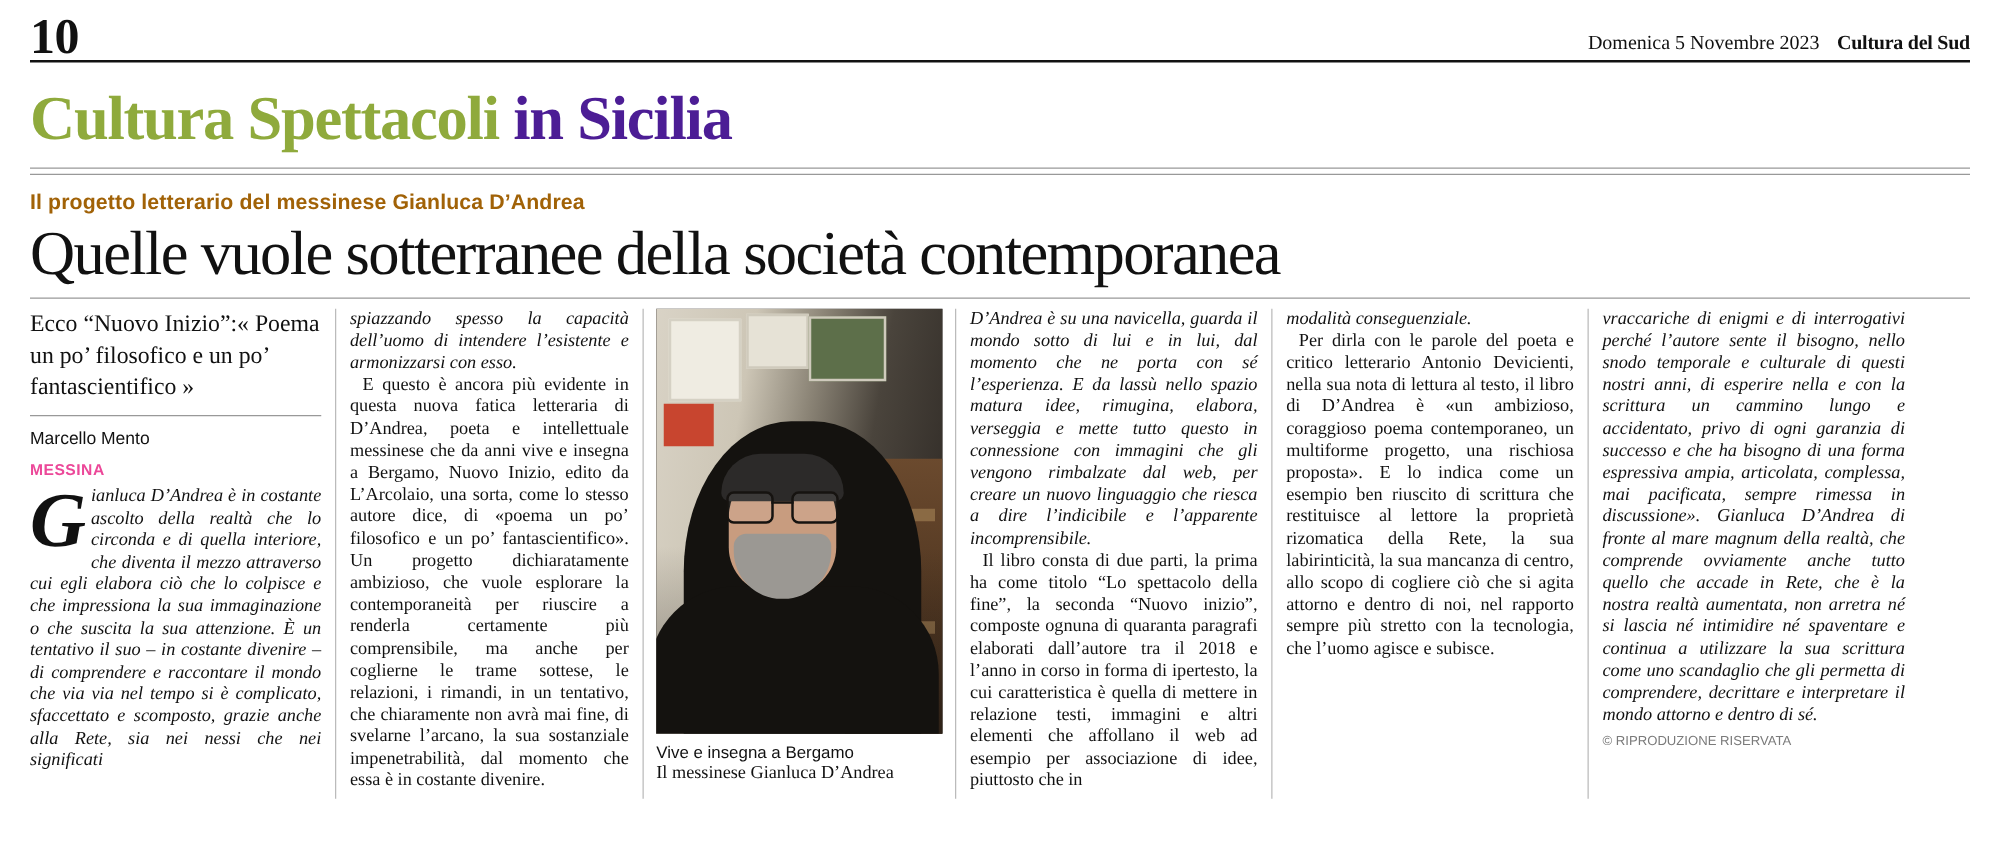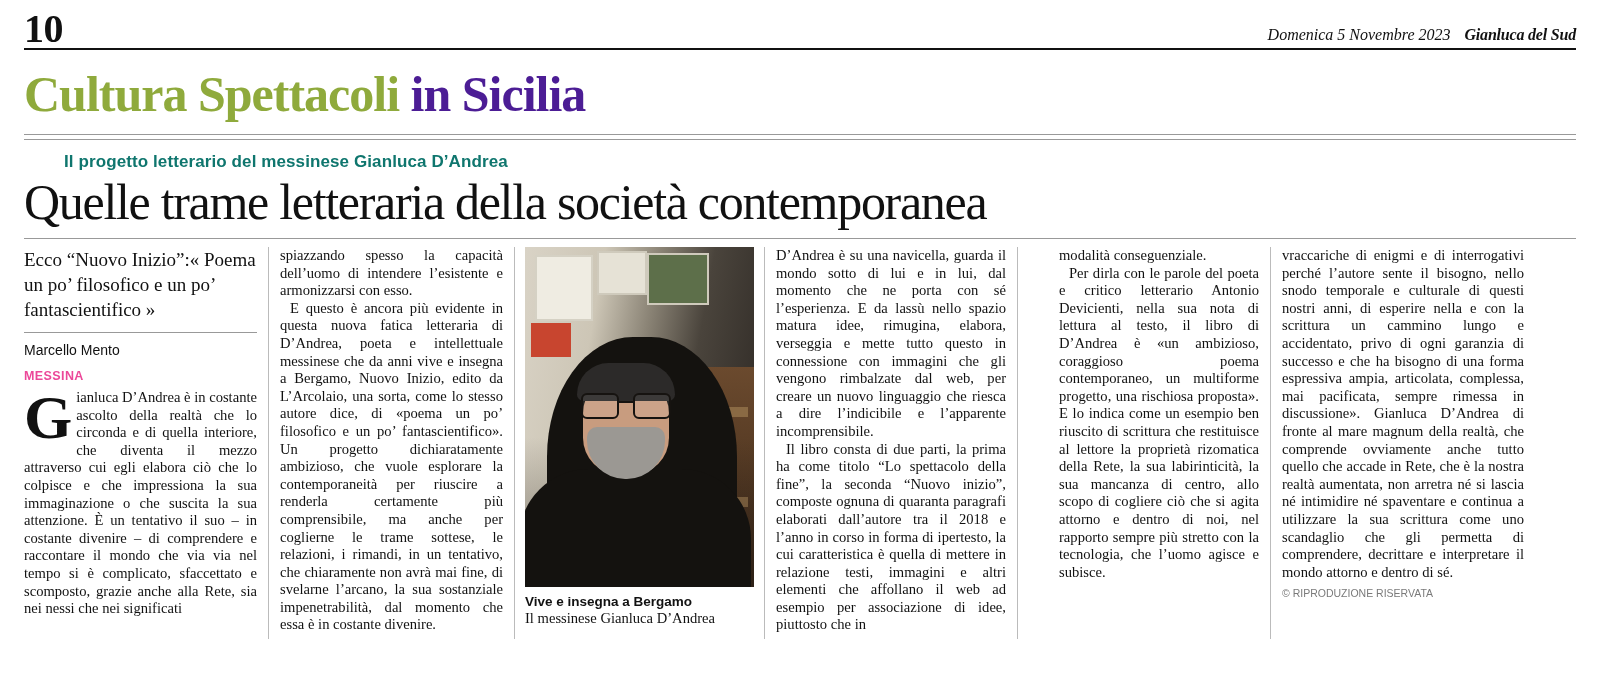--- a/index.html
+++ b/index.html
@@ -37,21 +37,20 @@
     line-height: 30px;
     letter-spacing: -0.5px;
   }
   .masthead-right {
     font-family: "Liberation Serif", serif;
     font-size: 16px;
     line-height: 18px;
     display: flex;
     align-items: baseline;
     gap: 14px;
-    font-style: italic;
   }
   .masthead-right .paper-name {
     font-weight: bold;
     letter-spacing: -0.2px;
   }
   .rule-top {
     border-top: 2px solid #111;
     margin-top: 4px;
   }
 
@@ -75,24 +74,23 @@
     margin-top: 4px;
     margin-bottom: 12px;
   }
 
   
   .kicker {
     font-family: "Liberation Sans", sans-serif;
     font-weight: bold;
     font-size: 17px;
     line-height: 20px;
-    color: #0f766e;
+    color: #a16207;
     letter-spacing: 0.1px;
     margin-bottom: 2px;
-    margin-left: 40px;
   }
   .headline {
     font-family: "Liberation Serif", serif;
     font-size: 50px;
     line-height: 56px;
     letter-spacing: -1.3px;
     margin: 0 0 8px 0;
     font-weight: normal;
   }
   .rule-head {
@@ -111,21 +109,21 @@
     position: relative;
   }
   .col + .col { border-left: 1px solid #bbb; }
   .col-inner { padding: 0 11px; }
   .col1 { width: 244px; }
   .col1 .col-inner { padding-left: 0; }
   .col2 { width: 246px; }
   .col-photo { width: 250px; }
   .col-photo .col-inner { padding: 0 10px; }
   .col3 { width: 253px; }
-  .col4 { width: 253px; padding-left: 30px; }
+  .col4 { width: 253px; }
   .col5 { width: 254px; }
   .col5 .col-inner { padding-right: 0; }
 
   .standfirst {
     font-family: "Liberation Serif", serif;
     font-size: 19px;
     line-height: 25px;
     margin: 0 0 10px 0;
   }
   .byline {
@@ -149,21 +147,21 @@
   p.body {
     font-family: "Liberation Serif", serif;
     font-size: 14.6px;
     line-height: 17.6px;
     text-align: justify;
     margin: 0;
     text-indent: 10px;
     hyphens: auto;
     -webkit-hyphens: auto;
   }
-  p.body.first { text-indent: 0; }
+  p.body.first { text-indent: 0; font-style: italic; }
   p.nodent { text-indent: 0; }
 
   .dropcap-para::first-letter {
     float: left;
     font-family: "Liberation Serif", serif;
     font-size: 62px;
     line-height: 52px;
     font-weight: bold;
     padding: 2px 4px 0 0;
   }
@@ -244,21 +242,21 @@
     position: absolute; top: 0; width: 34px; height: 22px;
     border: 2px solid #161310; border-radius: 6px; background: rgba(255,255,255,0.08);
   }
   .photo .glasses .lens.l { left: 0; }
   .photo .glasses .lens.r { right: 0; }
   .photo .glasses .bridge {
     position: absolute; left: 36px; top: 8px; width: 18px; height: 2px; background: #161310;
   }
   .photo-caption-bold {
     font-family: "Liberation Sans", sans-serif;
-    font-weight: bold;
+    font-weight: normal;
     font-size: 13.5px;
     line-height: 17px;
     margin-top: 6px;
   }
   .photo-caption {
     font-family: "Liberation Serif", serif;
     font-size: 14.6px;
     line-height: 17.6px;
   }
 
@@ -272,33 +270,33 @@
 </style>
 </head>
 <body>
 
 <div class="page">
 
   <div class="masthead">
     <div class="page-number">10</div>
     <div class="masthead-right">
       <span>Domenica 5 Novembre 2023</span>
-      <span class="paper-name">Gianluca del Sud</span>
+      <span class="paper-name">Cultura del Sud</span>
     </div>
   </div>
   <div class="rule-top"></div>
 
   <div class="section-title">
     <span>Cultura Spettacoli </span><span class="part2">in Sicilia</span>
   </div>
   <div class="rule-section"></div>
   <div class="rule-section2"></div>
 
   <div class="kicker">Il progetto letterario del messinese Gianluca D’Andrea</div>
-  <h1 class="headline">Quelle trame letteraria della società contemporanea</h1>
+  <h1 class="headline">Quelle vuole sotterranee della società contemporanea</h1>
   <div class="rule-head"></div>
 
   <div class="cols">
 
     <div class="col col1">
       <div class="col-inner">
         <div class="standfirst">Ecco “Nuovo Inizio”:« Poema un po’ filosofico e un po’ fantascientifico »</div>
         <div class="byline">Marcello Mento</div>
         <div class="dateline">MESSINA</div>
         <p class="body first dropcap-para">Gianluca D’Andrea è in costante ascolto della realtà che lo circonda e di quella interiore, che diventa il mezzo attraverso cui egli elabora ciò che lo colpisce e che impressiona la sua immaginazione o che suscita la sua attenzione. È un tentativo il suo – in costante divenire – di comprendere e raccontare il mondo che via via nel tempo si è complicato, sfaccettato e scomposto, grazie anche alla Rete, sia nei nessi che nei significati</p>

